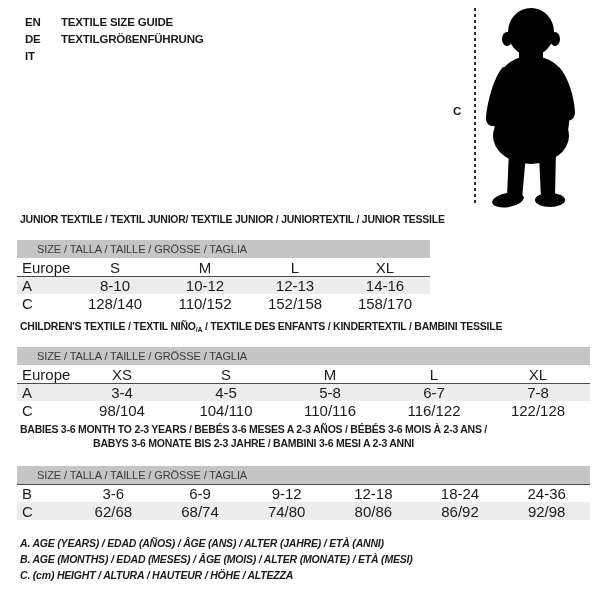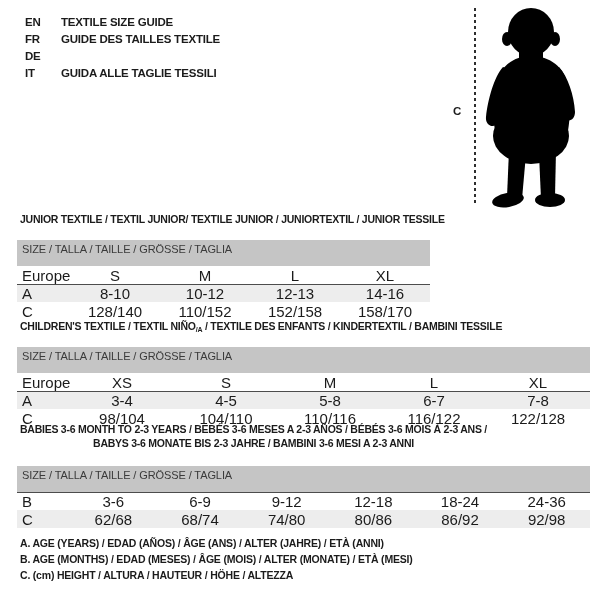--- a/index.html
+++ b/index.html
@@ -26,50 +26,46 @@
   #title-0{left:20px;top:212px;}
   #title-1{left:20px;top:319px;}
   #title-2{left:20px;top:422px;}
   .sub{font-size:7px;vertical-align:-2px;}
 
   
   .size-table{box-sizing:border-box;}
   #table-0{left:17px;top:240px;width:413px;}
   #table-1{left:17px;top:347px;width:573px;}
   #table-2{left:17px;top:466px;width:573px;}
-  .thead{height:26px;line-height:18px;background:#c5c5c5;color:#3a3a3a;
-    padding-left:5px;font-size:11px;letter-spacing:-0.1px;}
+  .thead{height:18px;line-height:18px;background:#c5c5c5;color:#3a3a3a;
+    padding-left:20px;font-size:11px;letter-spacing:-0.1px;}
   .trow{display:flex;height:18px;align-items:center;font-size:15px;box-sizing:border-box;}
   .trow.shaded{background:#ededed;}
   .trow.rule{border-top:1.5px solid #4c4c4c;}
   .tlabel{width:48px;padding-left:5px;}
   .tcell{flex:1;text-align:center;}
 
   
   .footnotes{left:20px;top:535px;font-weight:bold;font-size:10.5px;letter-spacing:-0.2px;}
-  .footnote{height:16px;line-height:16px;white-space:nowrap;}
+  .footnote{height:16px;line-height:16px;white-space:nowrap;font-style:italic;}
 </style>
 </head>
 <body>
 
 <div class="abs lang-list">
     <div class="lang-row">
       <span class="lang-code">EN</span>
       <span class="lang-label">TEXTILE SIZE GUIDE</span>
     </div>
     <div class="lang-row">
-      <span class="lang-code">FR</span>
-      <span class="lang-label">GUIDE DES TAILLES TEXTILE</span>
-    </div>
-    <div class="lang-row">
       <span class="lang-code">DE</span>
+      <span class="lang-label">TEXTILGRÖßENFÜHRUNG</span>
     </div>
     <div class="lang-row">
       <span class="lang-code">IT</span>
-      <span class="lang-label">GUIDA ALLE TAGLIE TESSILI</span>
     </div>
   </div>
 
 <div>
   <div class="abs dash-line"></div>
   <div class="abs measure-label">C</div>
   <svg class="abs baby-svg" width="104" height="201" viewBox="0 0 104 201" fill="#000000">
     <ellipse cx="50" cy="25" rx="23" ry="24"></ellipse>
     <ellipse cx="26" cy="32" rx="5" ry="7"></ellipse>
     <ellipse cx="74" cy="32" rx="5" ry="7"></ellipse>

